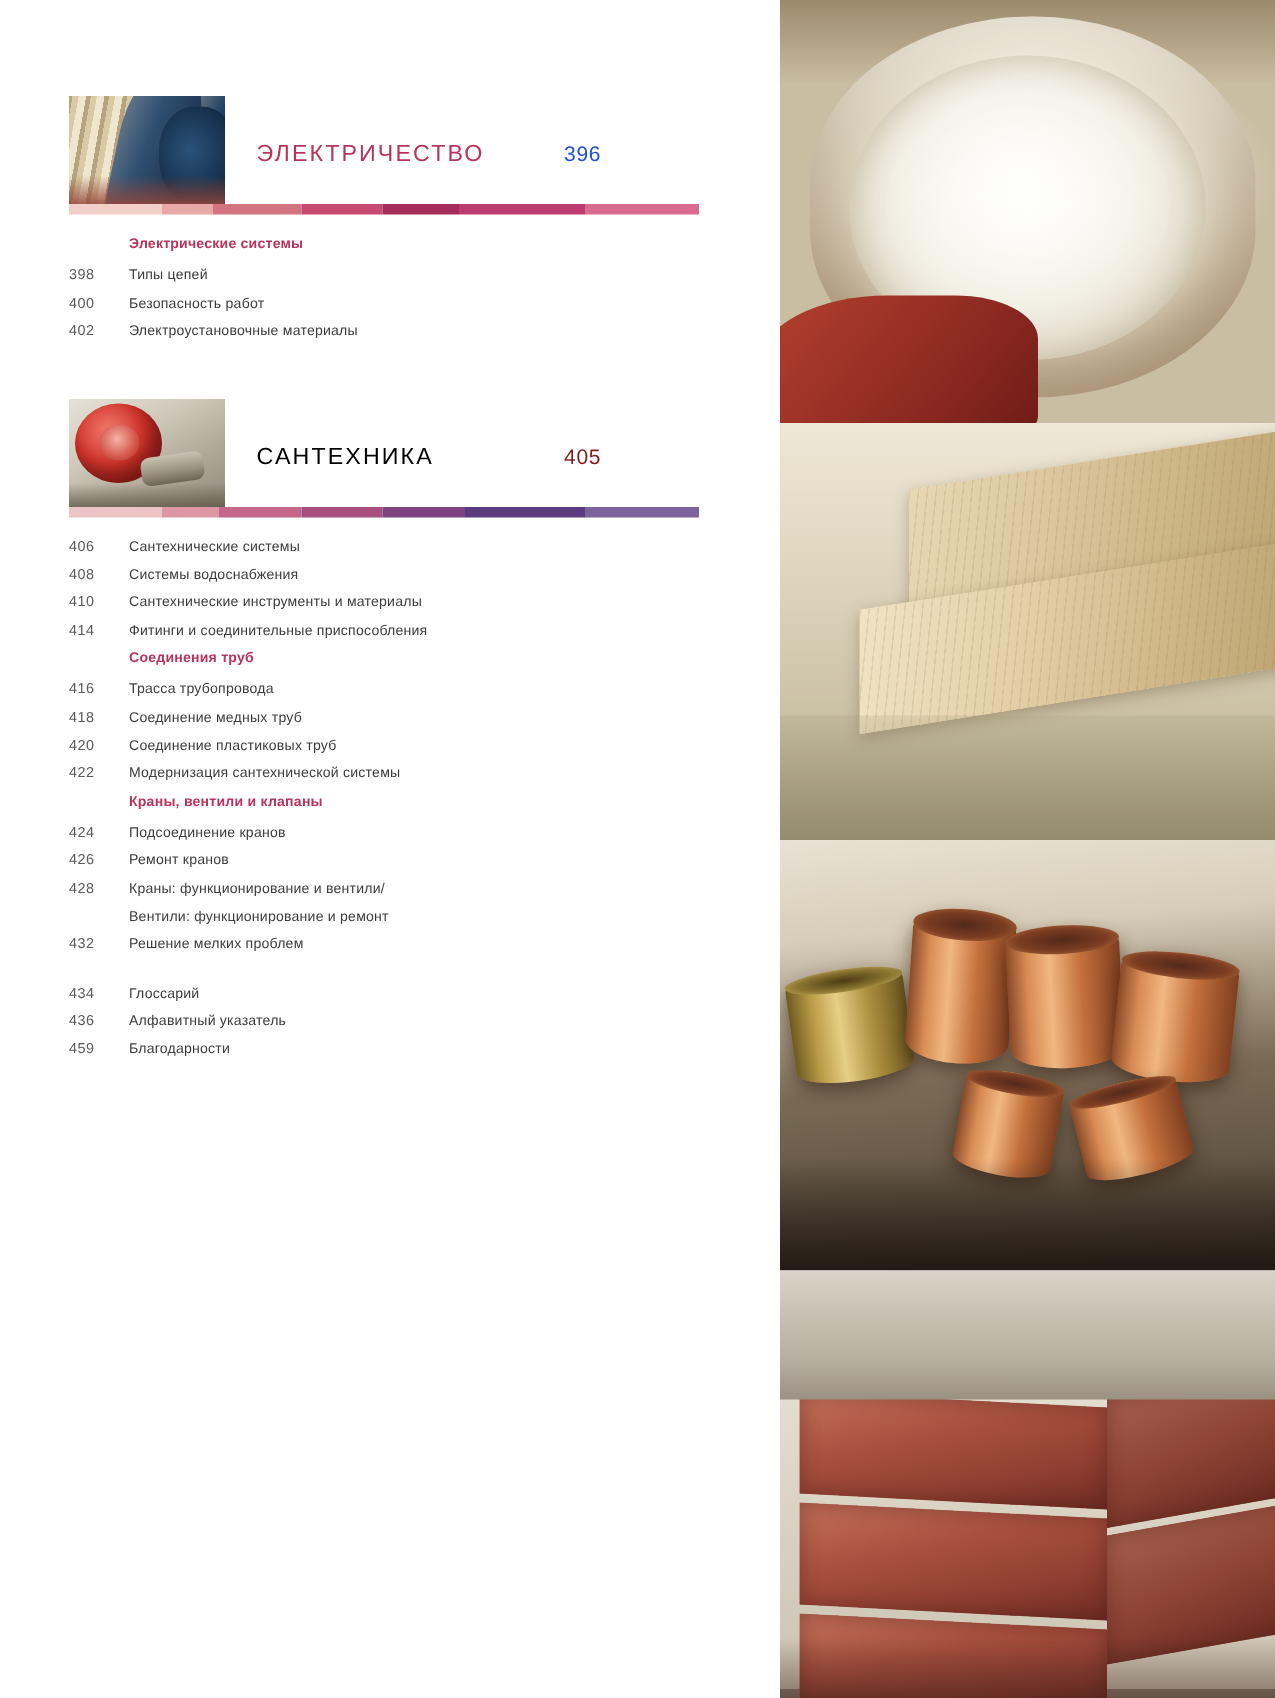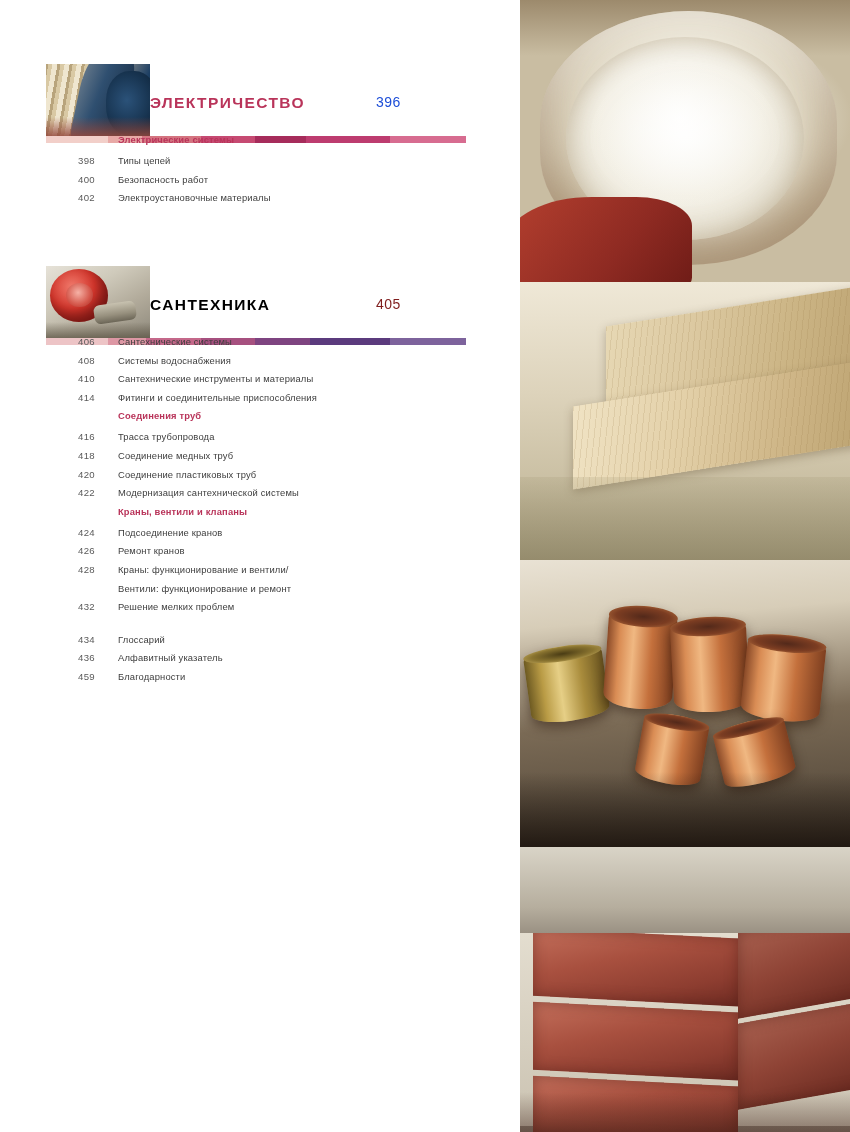--- a/index.html
+++ b/index.html
@@ -44,21 +44,22 @@
     height: 72px;
     overflow: hidden;
   }
 
   .section-title {
     position: absolute;
     left: 104px;
     top: 30px;
     font-size: 15.5px;
     letter-spacing: 1.4px;
-    font-weight: bold;
+    font-weight: normal;
+    padding-left: 21px;
   }
 
   .section-page {
     position: absolute;
     left: 330px;
     top: 30px;
     font-size: 14px;
     letter-spacing: 0.5px;
   }
 
@@ -68,23 +69,22 @@
     top: 72px;
     width: 420px;
     height: 7px;
     display: flex;
   }
   .colorbar span { display: block; height: 100%; }
 
   .toc-list {
     position: absolute;
     left: 0;
-    top: 70px;
+    top: 92px;
     width: 420px;
-    margin-left: 32px;
   }
 
   .toc-row {
     display: flex;
     align-items: baseline;
     height: 18.6px;
     font-size: 9.4px;
   }
   .toc-num {
     width: 40px;

